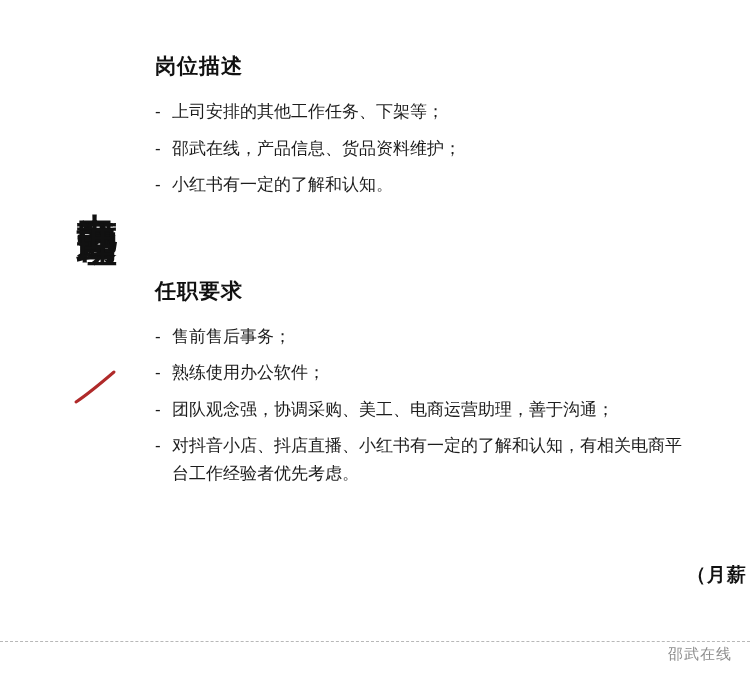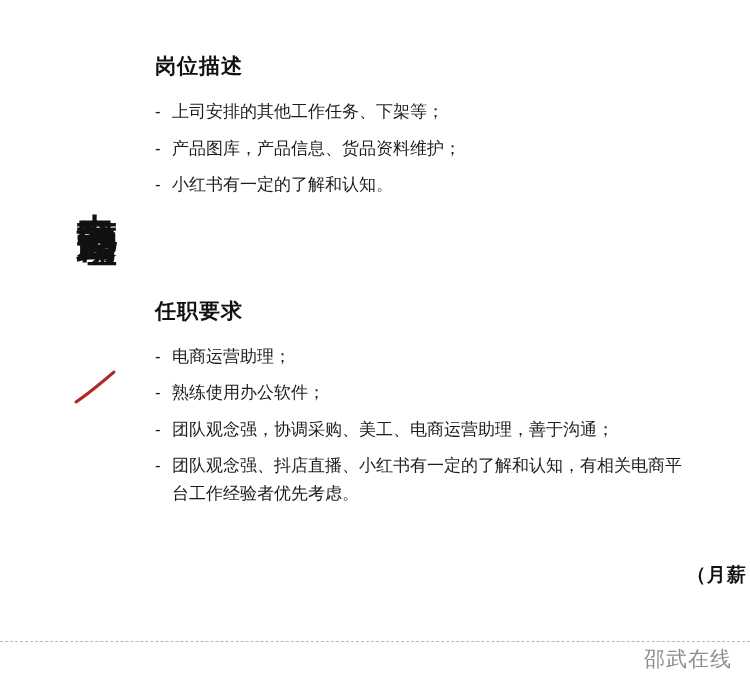--- a/index.html
+++ b/index.html
@@ -61,21 +61,21 @@
     width: 540px;
   }
   .section-title {
     font-size: 21px;
     font-weight: bold;
     color: #111111;
     letter-spacing: 1px;
     margin: 0 0 18px 0;
   }
   .section-title.second {
-    margin-top: 98px;
+    margin-top: 78px;
   }
   .bullet-list {
     list-style: none;
     margin: 0;
     padding: 0;
   }
   .bullet-item {
     position: relative;
     font-size: 17px;
     line-height: 1.62;
@@ -111,21 +111,21 @@
     position: absolute;
     left: 0;
     top: 641px;
     width: 750px;
     border-top: 1px dashed #b8b8b8;
   }
   .footer-brand {
     position: absolute;
     right: 18px;
     top: 645px;
-    font-size: 21px;
+    font-size: 15px;
     color: #8d8d8d;
     letter-spacing: 1px;
   }
 </style>
 </head>
 <body>
 
 <div class="page">
 
   <div class="title-col">
@@ -140,45 +140,45 @@
   <div class="content">
 
     <h2 class="section-title">岗位描述</h2>
     <ul class="bullet-list">
       <li class="bullet-item">
         <span class="dash">-</span>
         <span class="txt">上司安排的其他工作任务、下架等；</span>
       </li>
       <li class="bullet-item">
         <span class="dash">-</span>
-        <span class="txt">产品图库，产品信息、货品资料维护；</span>
+        <span class="txt">邵武在线，产品信息、货品资料维护；</span>
       </li>
       <li class="bullet-item">
         <span class="dash">-</span>
         <span class="txt">小红书有一定的了解和认知。</span>
       </li>
     </ul>
 
     <h2 class="section-title second">任职要求</h2>
     <ul class="bullet-list">
       <li class="bullet-item">
         <span class="dash">-</span>
-        <span class="txt">电商运营助理；</span>
+        <span class="txt">售前售后事务；</span>
       </li>
       <li class="bullet-item">
         <span class="dash">-</span>
         <span class="txt">熟练使用办公软件；</span>
       </li>
       <li class="bullet-item">
         <span class="dash">-</span>
         <span class="txt">团队观念强，协调采购、美工、电商运营助理，善于沟通；</span>
       </li>
       <li class="bullet-item">
         <span class="dash">-</span>
-        <span class="txt">团队观念强、抖店直播、小红书有一定的了解和认知，有相关电商平台工作经验者优先考虑。</span>
+        <span class="txt">对抖音小店、抖店直播、小红书有一定的了解和认知，有相关电商平台工作经验者优先考虑。</span>
       </li>
     </ul>
 
     <div class="salary">（月薪：3000+）</div>
   </div>
 
   <div class="footer-rule"></div>
   <div class="footer-brand">邵武在线</div>
 
 </div>

